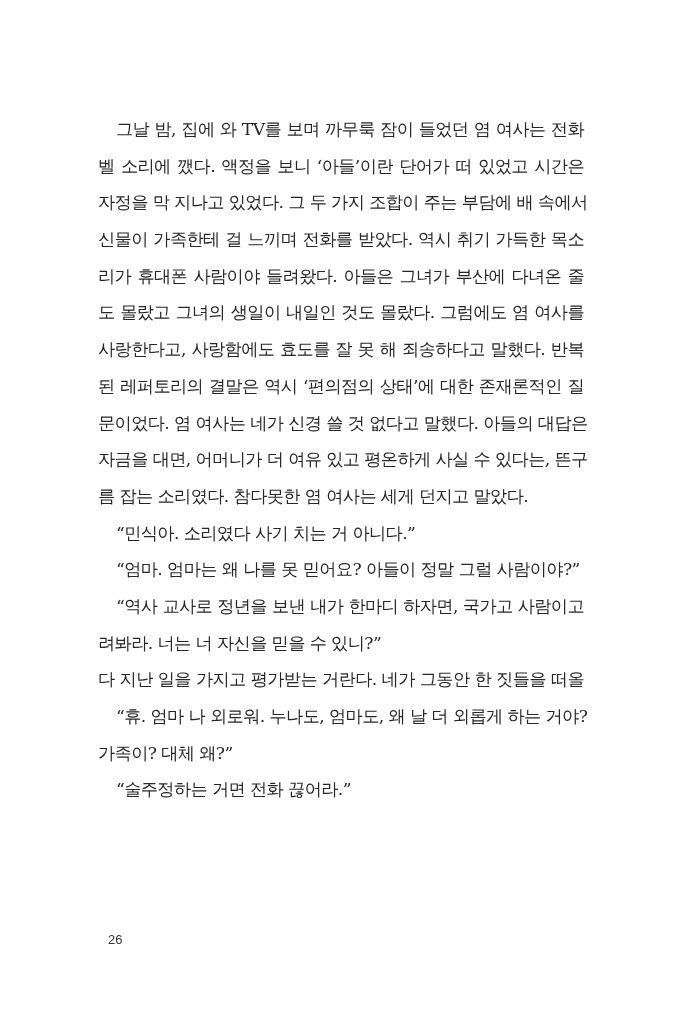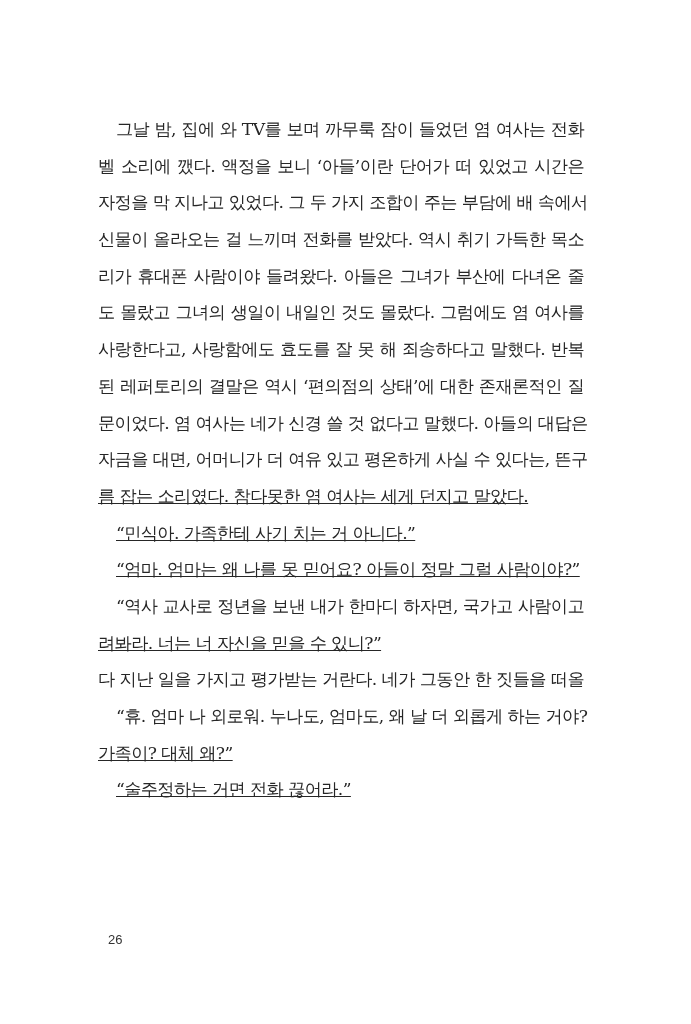--- a/index.html
+++ b/index.html
@@ -7,44 +7,44 @@
     width: 691px; height: 1024px; background: #ffffff; position: relative; overflow: hidden;
     font-family: "DejaVu Serif", "Liberation Serif", serif;
     color: #262626;
   }
   .page { position: absolute; left: 0; top: 0; width: 614px; height: 1024px; margin-left: 20px; }
   .text-block { position: absolute; left: 78px; top: 111px; width: 486px; }
   .line {
     height: 36.7px; line-height: 36.7px; font-size: 17.2px; white-space: nowrap;
     text-align: justify; text-align-last: justify; letter-spacing: -0.6px;
   }
-  .line.last { text-align-last: left; text-decoration: underline; }
+  .line.last { text-align-last: left; }
   .line.indent { padding-left: 18px; }
   .page-number {
     position: absolute; left: 88px; top: 932px; font-family: Liberation Sans, sans-serif;
     font-size: 13px; color: #333;
   }
 </style>
 </head>
 <body>
 
 <div class="page">
   <div class="text-block">
     <div class="line indent">그날 밤, 집에 와 TV를 보며 까무룩 잠이 들었던 염 여사는 전화</div>
     <div class="line">벨 소리에 깼다. 액정을 보니 ‘아들’이란 단어가 떠 있었고 시간은</div>
     <div class="line">자정을 막 지나고 있었다. 그 두 가지 조합이 주는 부담에 배 속에서</div>
-    <div class="line">신물이 올라오는 걸 느끼며 전화를 받았다. 역시 취기 가득한 목소</div>
+    <div class="line">신물이 가족한테 걸 느끼며 전화를 받았다. 역시 취기 가득한 목소</div>
     <div class="line">리가 휴대폰 사람이야 들려왔다. 아들은 그녀가 부산에 다녀온 줄</div>
     <div class="line">도 몰랐고 그녀의 생일이 내일인 것도 몰랐다. 그럼에도 염 여사를</div>
     <div class="line">사랑한다고, 사랑함에도 효도를 잘 못 해 죄송하다고 말했다. 반복</div>
     <div class="line">된 레퍼토리의 결말은 역시 ‘편의점의 상태’에 대한 존재론적인 질</div>
     <div class="line">문이었다. 염 여사는 네가 신경 쓸 것 없다고 말했다. 아들의 대답은</div>
     <div class="line">자금을 대면, 어머니가 더 여유 있고 평온하게 사실 수 있다는, 뜬구</div>
     <div class="line last">름 잡는 소리였다. 참다못한 염 여사는 세게 던지고 말았다.</div>
-    <div class="line indent last">“민식아. 가족한테 사기 치는 거 아니다.”</div>
+    <div class="line indent last">“민식아. 소리였다 사기 치는 거 아니다.”</div>
     <div class="line indent last">“엄마. 엄마는 왜 나를 못 믿어요? 아들이 정말 그럴 사람이야?”</div>
     <div class="line indent">“역사 교사로 정년을 보낸 내가 한마디 하자면, 국가고 사람이고</div>
     <div class="line last">려봐라. 너는 너 자신을 믿을 수 있니?”</div>
     <div class="line">다 지난 일을 가지고 평가받는 거란다. 네가 그동안 한 짓들을 떠올</div>
     <div class="line indent">“휴. 엄마 나 외로워. 누나도, 엄마도, 왜 날 더 외롭게 하는 거야?</div>
     <div class="line last">가족이? 대체 왜?”</div>
     <div class="line indent last">“술주정하는 거면 전화 끊어라.”</div>
   </div>
   <div class="page-number">26</div>
 </div>

